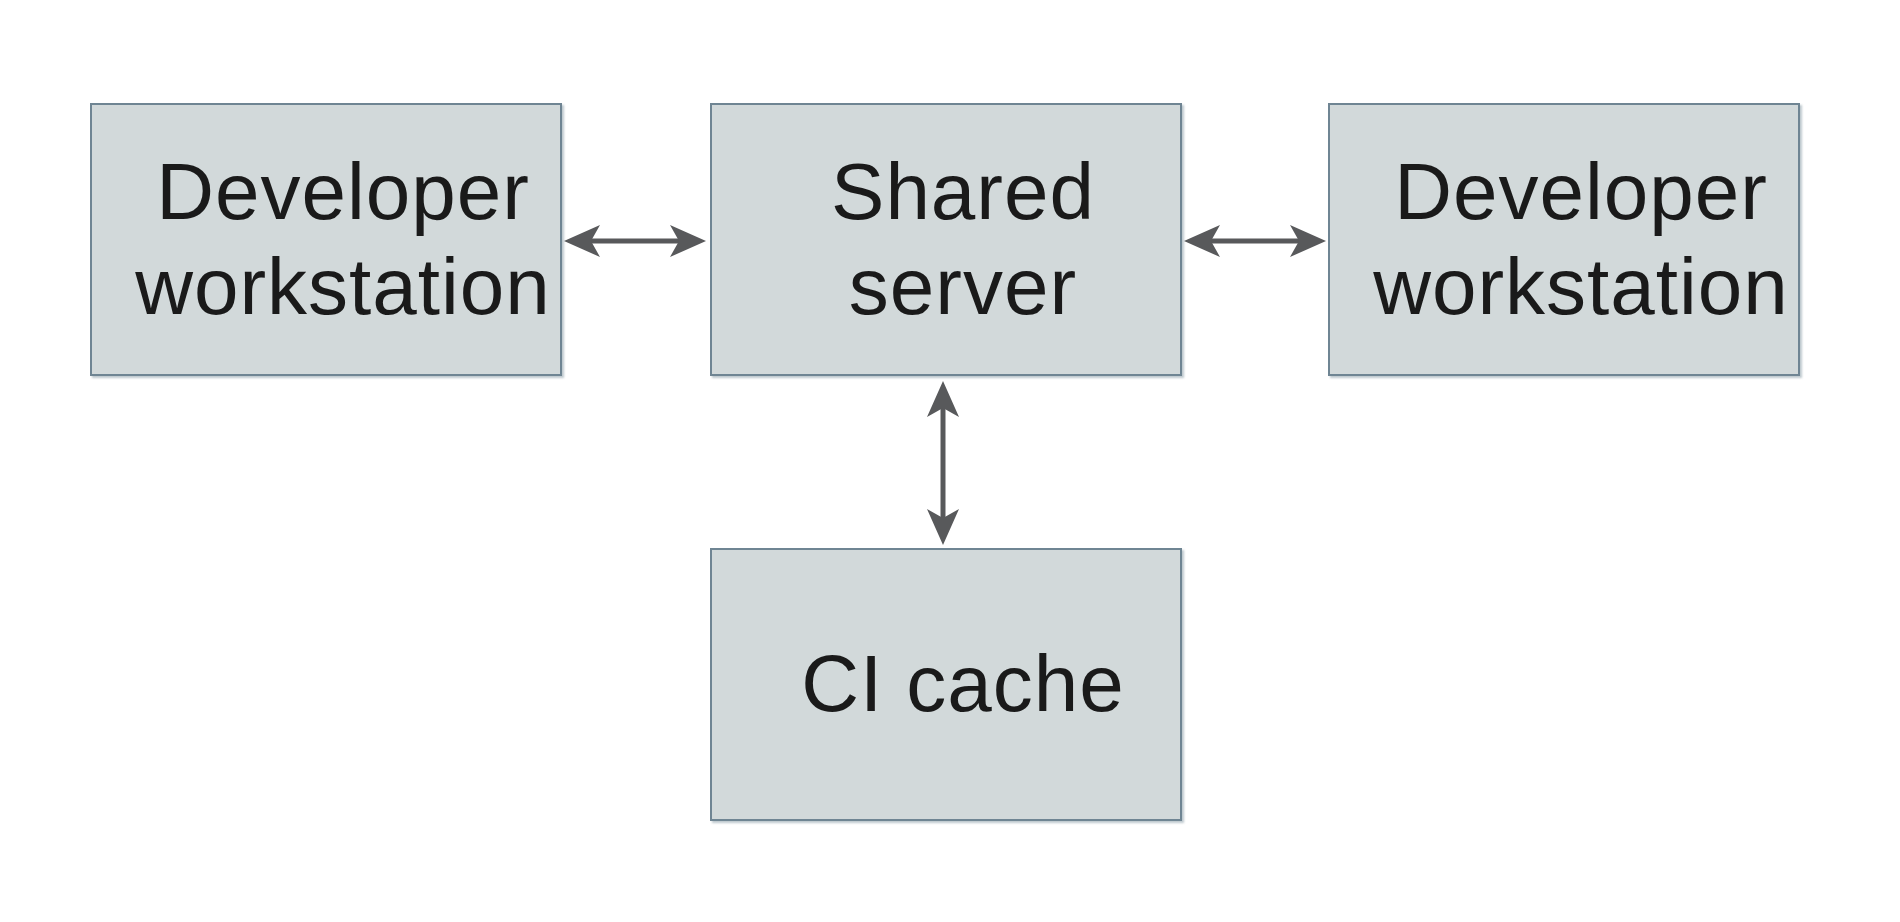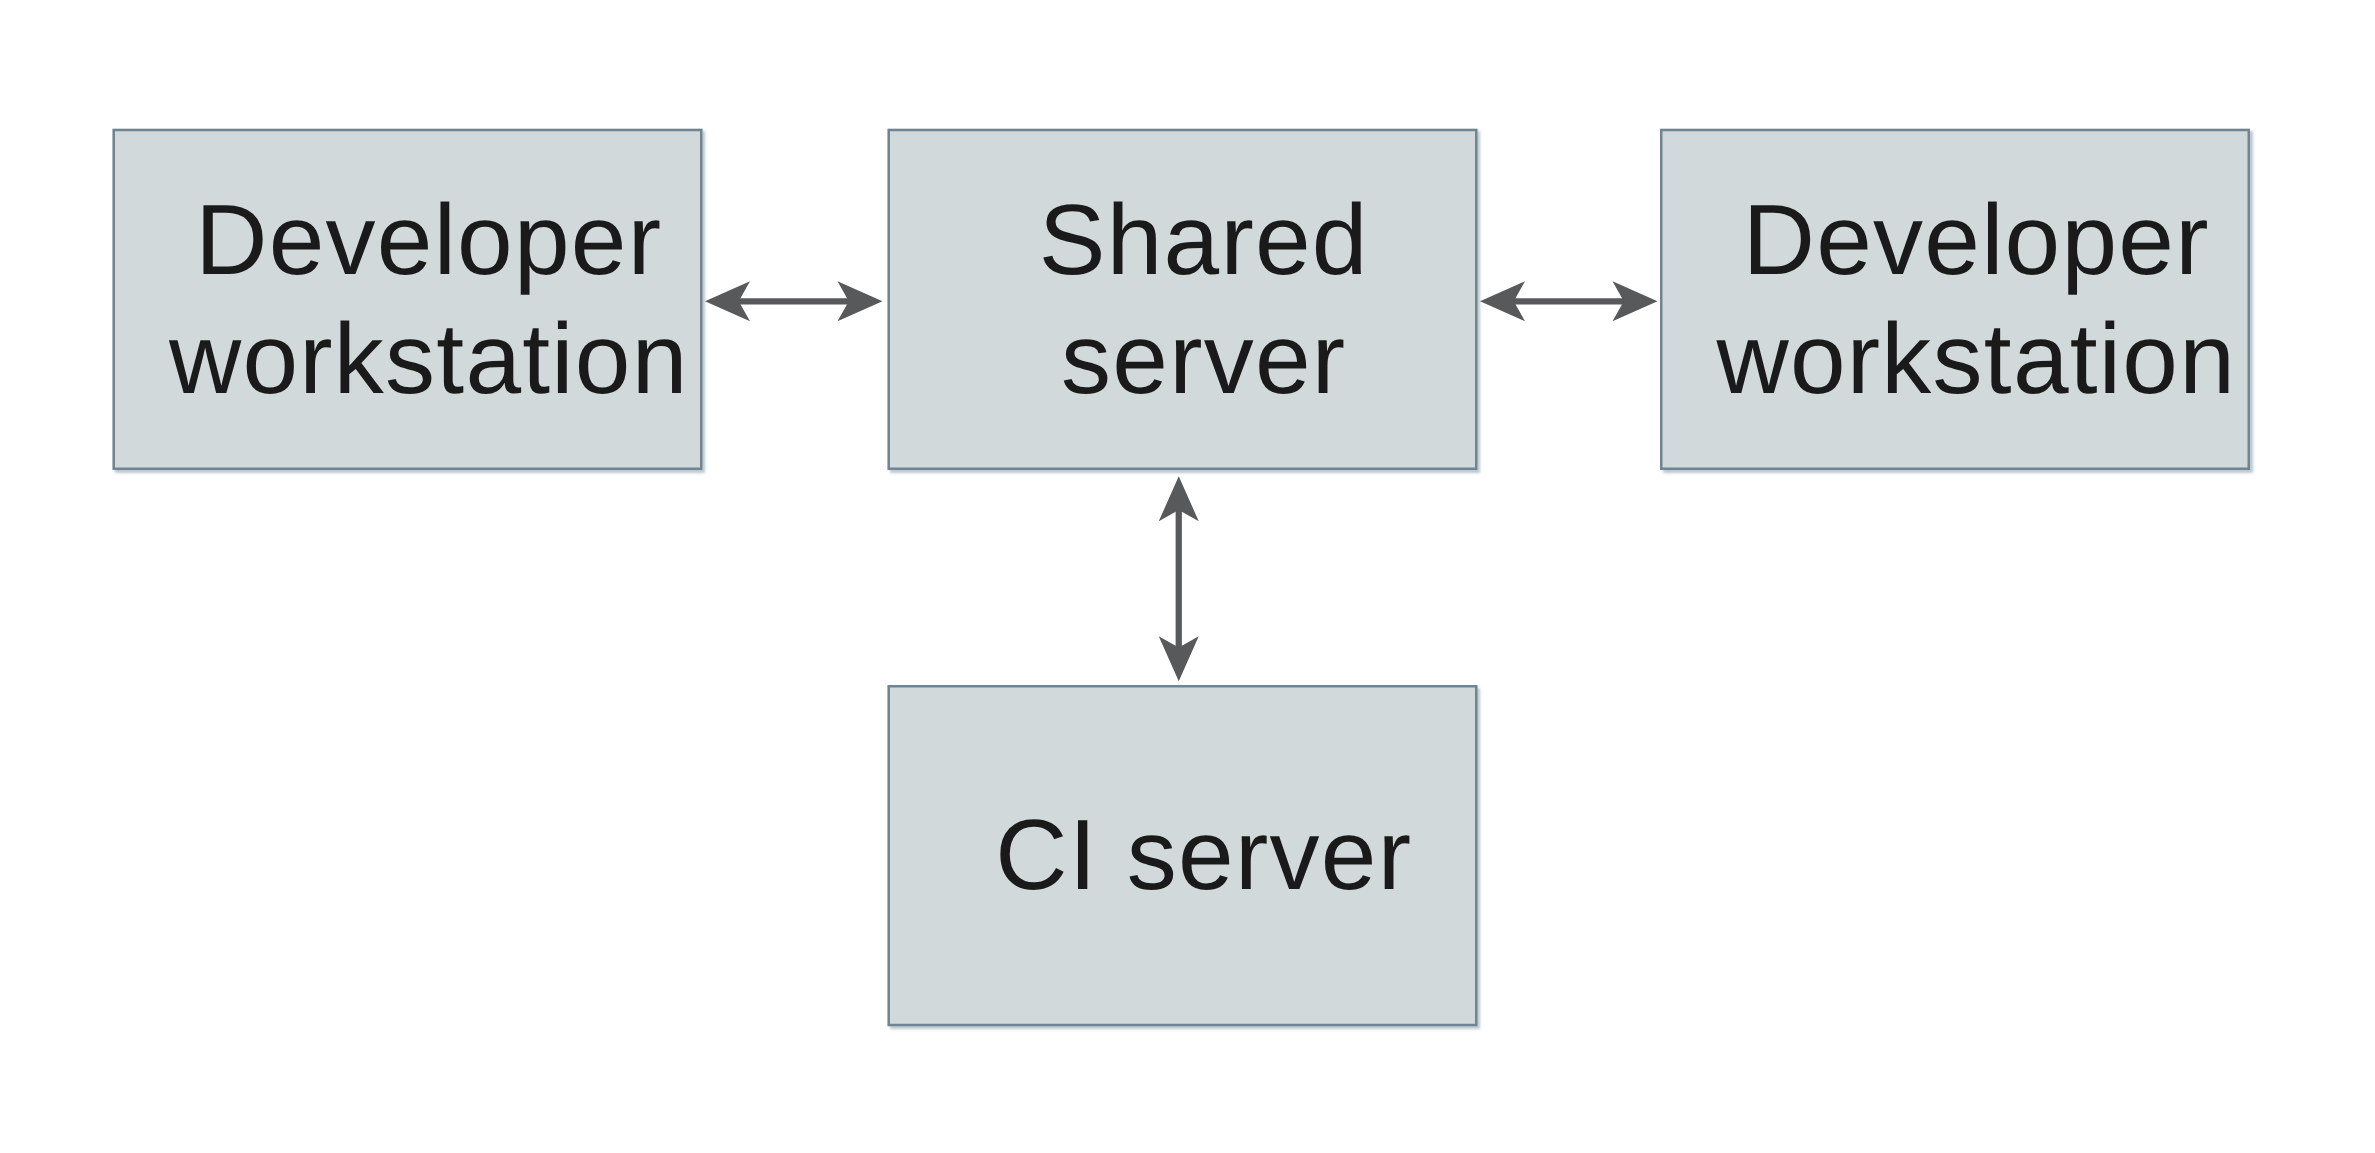--- a/index.html
+++ b/index.html
@@ -70,21 +70,21 @@
     <span class="node-label">Shared
 server</span>
   </div>
 
   <div class="node node-dev-right">
     <span class="node-label">Developer
 workstation</span>
   </div>
 
   <div class="node node-ci">
-    <span class="node-label">CI server</span>
+    <span class="node-label">CI cache</span>
   </div>
 
   <svg class="arrow arrow-left" viewBox="0 0 142 36" aria-hidden="true">
     <line class="shaft" x1="26" y1="18" x2="116" y2="18"></line>
     <polygon class="head" points="0,18 36,2 27,18 36,34"></polygon>
     <polygon class="head" points="142,18 106,2 115,18 106,34"></polygon>
   </svg>
 
   <svg class="arrow arrow-right" viewBox="0 0 142 36" aria-hidden="true">
     <line class="shaft" x1="26" y1="18" x2="116" y2="18"></line>

